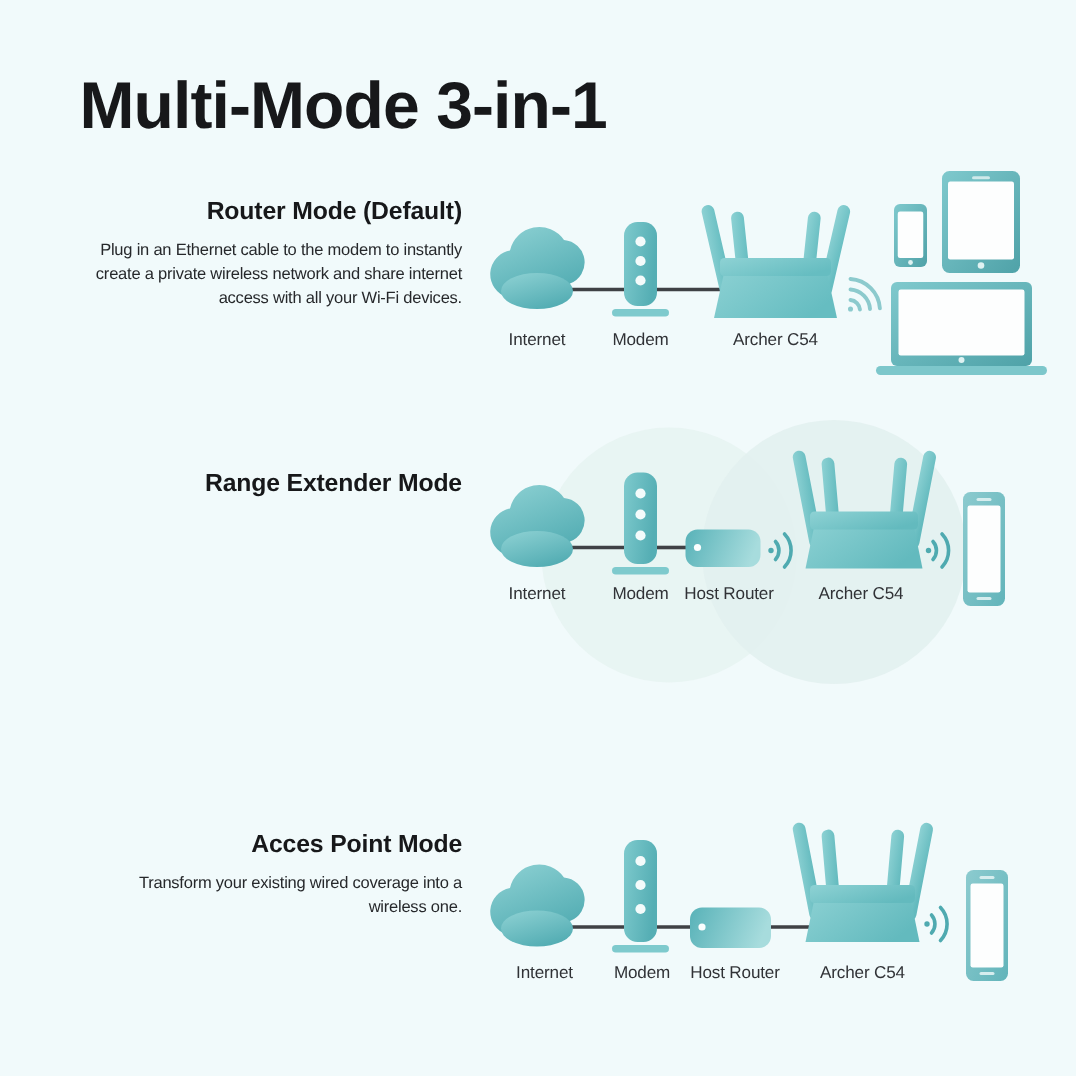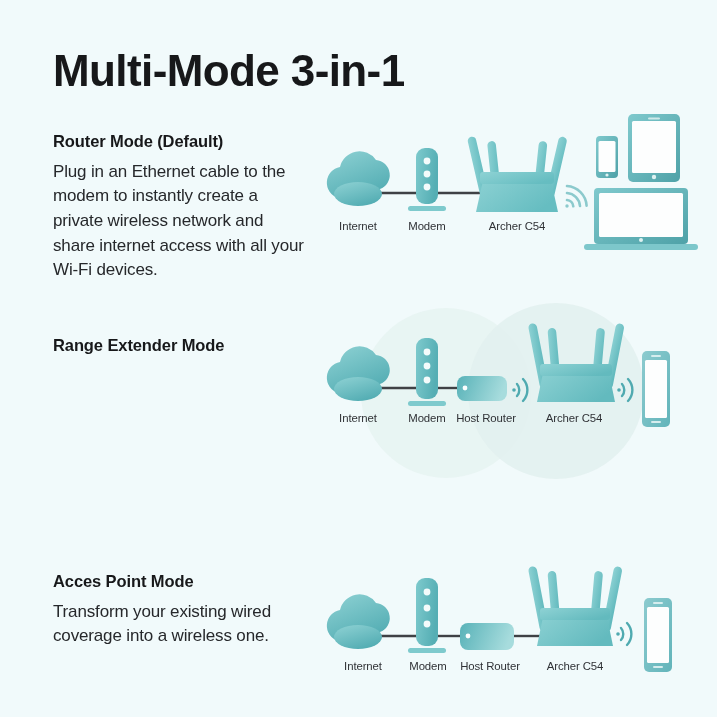--- a/index.html
+++ b/index.html
@@ -28,45 +28,46 @@
     letter-spacing: -0.6px;
     color: #17181a;
     line-height: 1.12;
   }
 
   
   .mode-row {
     position: absolute;
     left: 0;
     width: 717px;
+    text-align: right;
   }
   #mode-row-0 { top: 128px; height: 140px; }
-  #mode-row-1 { top: 296px; height: 200px; }
-  #mode-row-2 { top: 558px; height: 140px; padding-left: 28px; }
+  #mode-row-1 { top: 273px; height: 200px; }
+  #mode-row-2 { top: 540px; height: 140px; padding-left: 28px; }
 
   .mode-text {
     position: absolute;
     left: 53px;
     width: 255px;
   }
   #mode-row-0 .mode-text { top: 4px; }
   #mode-row-1 .mode-text { top: 40px; }
   #mode-row-2 .mode-text { top: 14px; }
 
   .mode-heading {
     font-size: 16.5px;
     font-weight: 700;
     color: #17181a;
     letter-spacing: -0.1px;
     margin-bottom: 8px;
     line-height: 1.2;
   }
 
   .mode-desc {
-    font-size: 17px;
+    font-size: 11px;
     line-height: 1.45;
     color: #26282b;
     letter-spacing: -0.15px;
   }
 
   
   .diagram {
     position: absolute;
     left: 318px;
     width: 380px;

